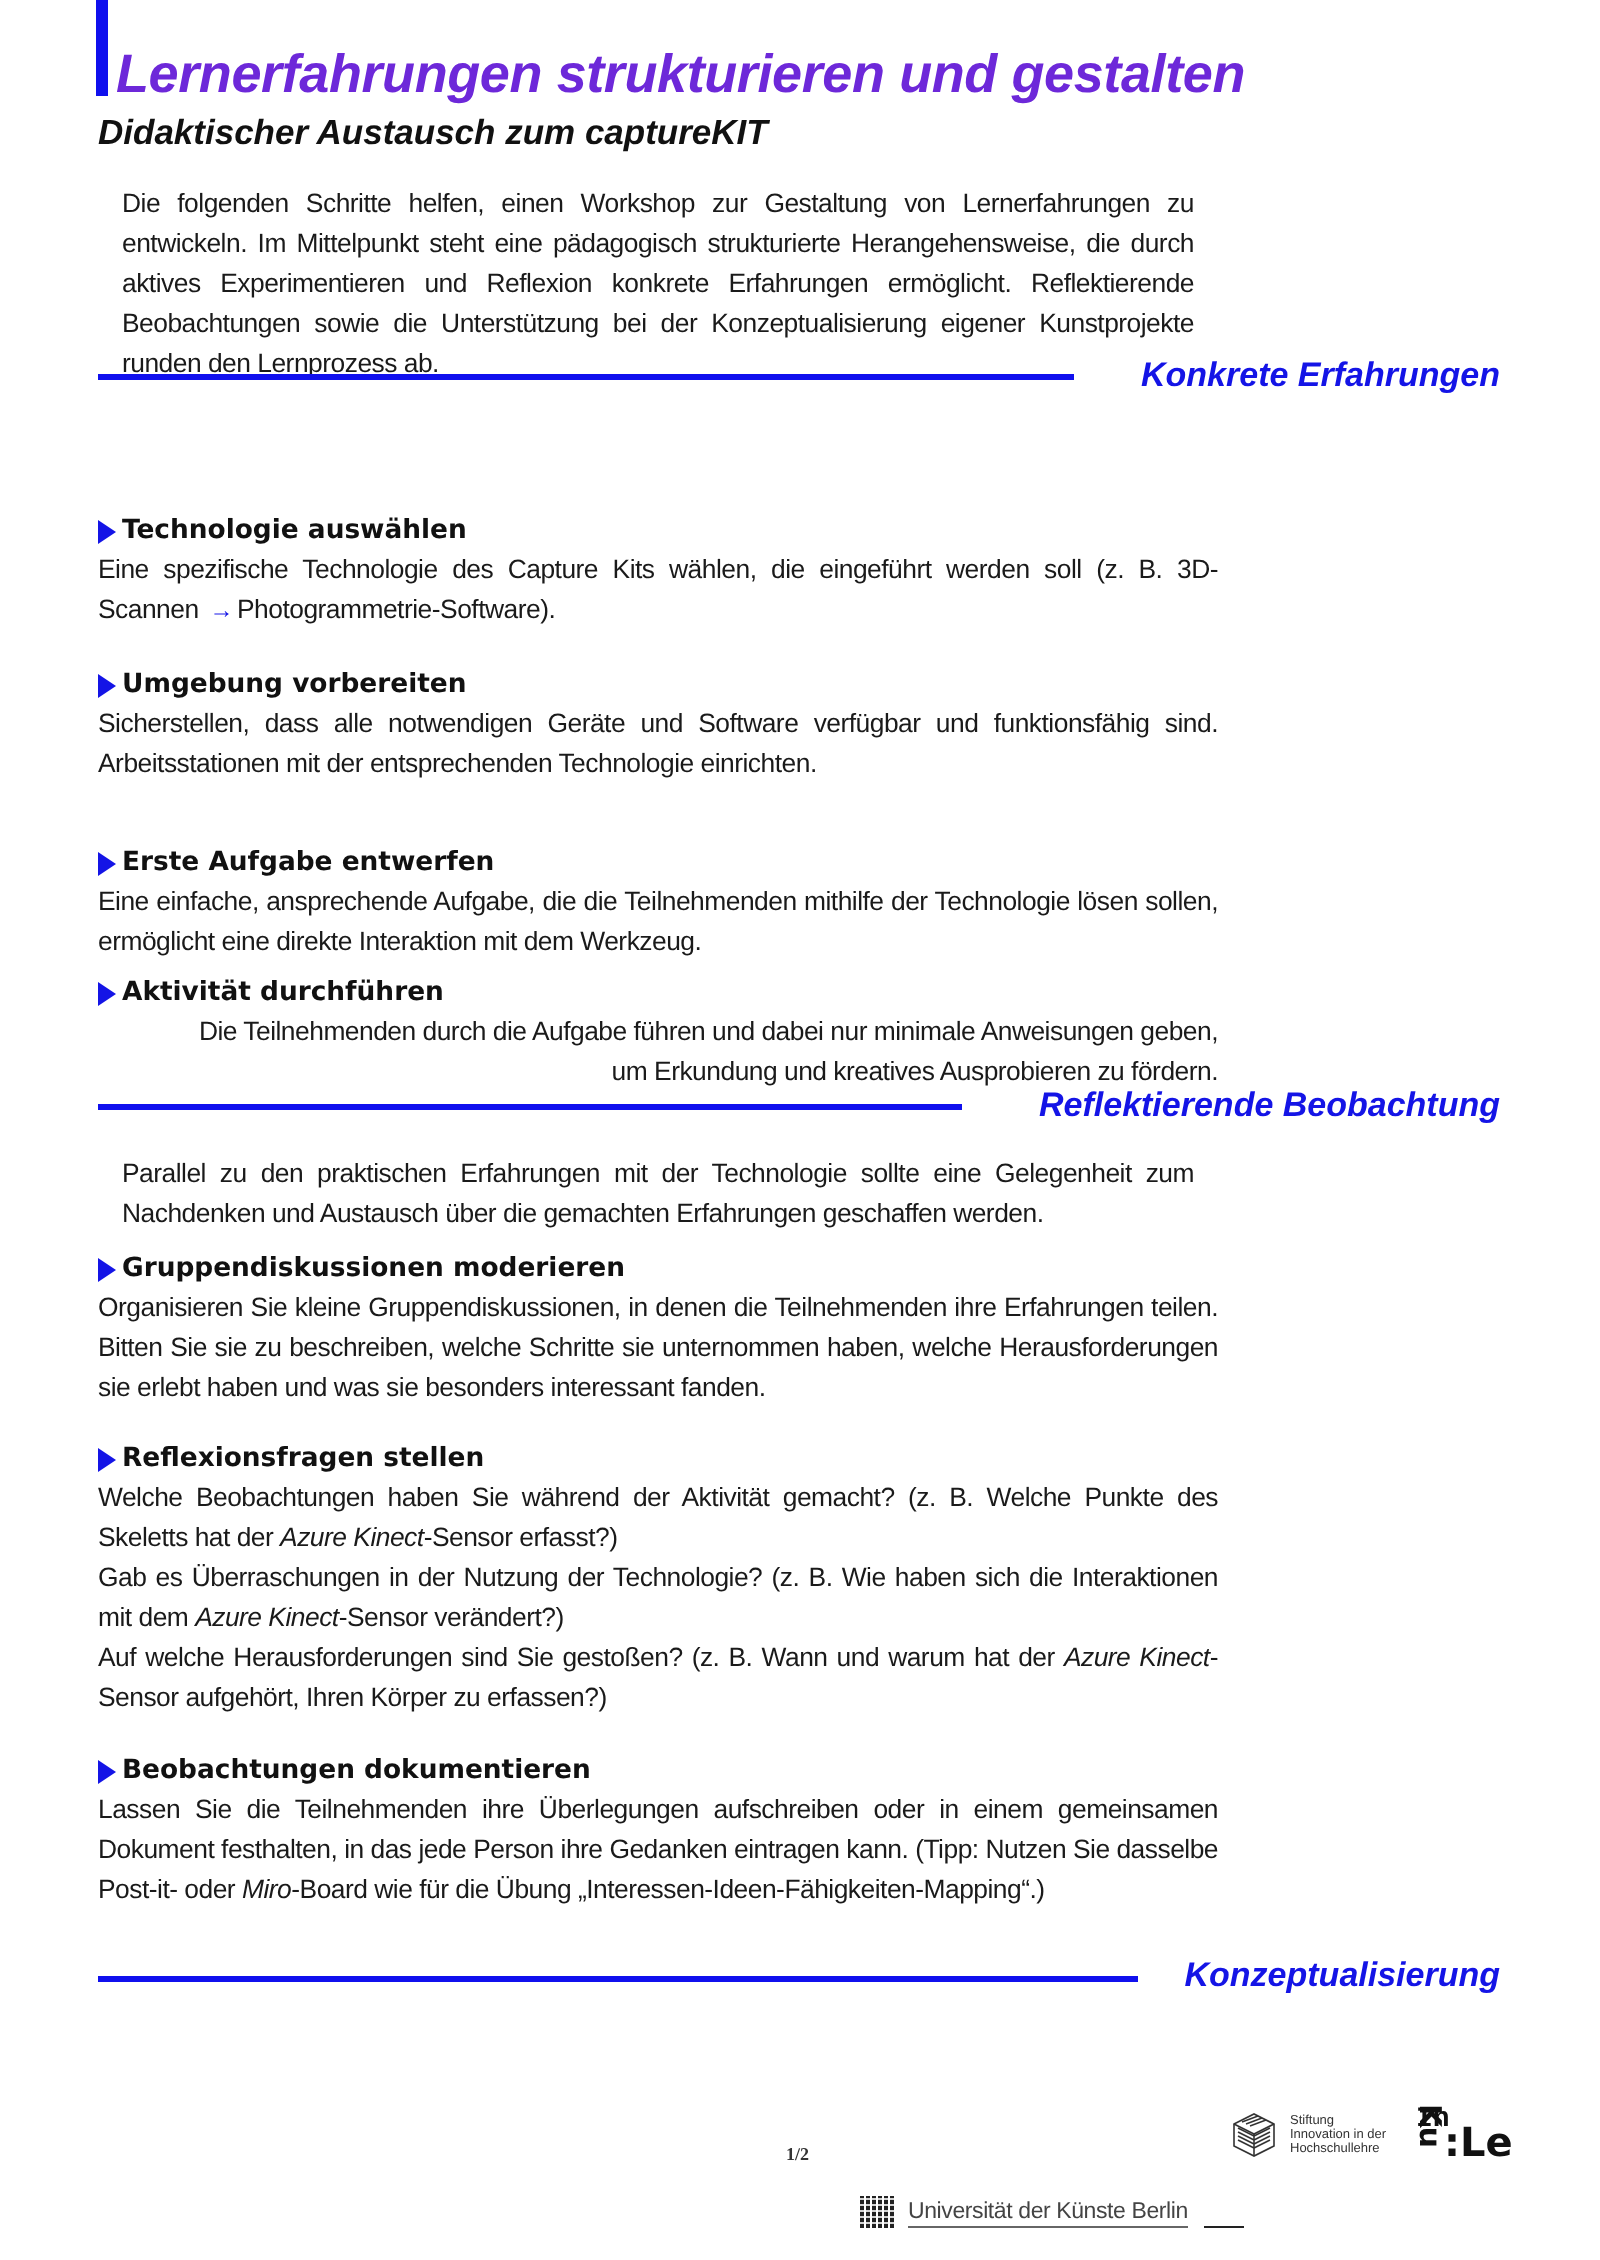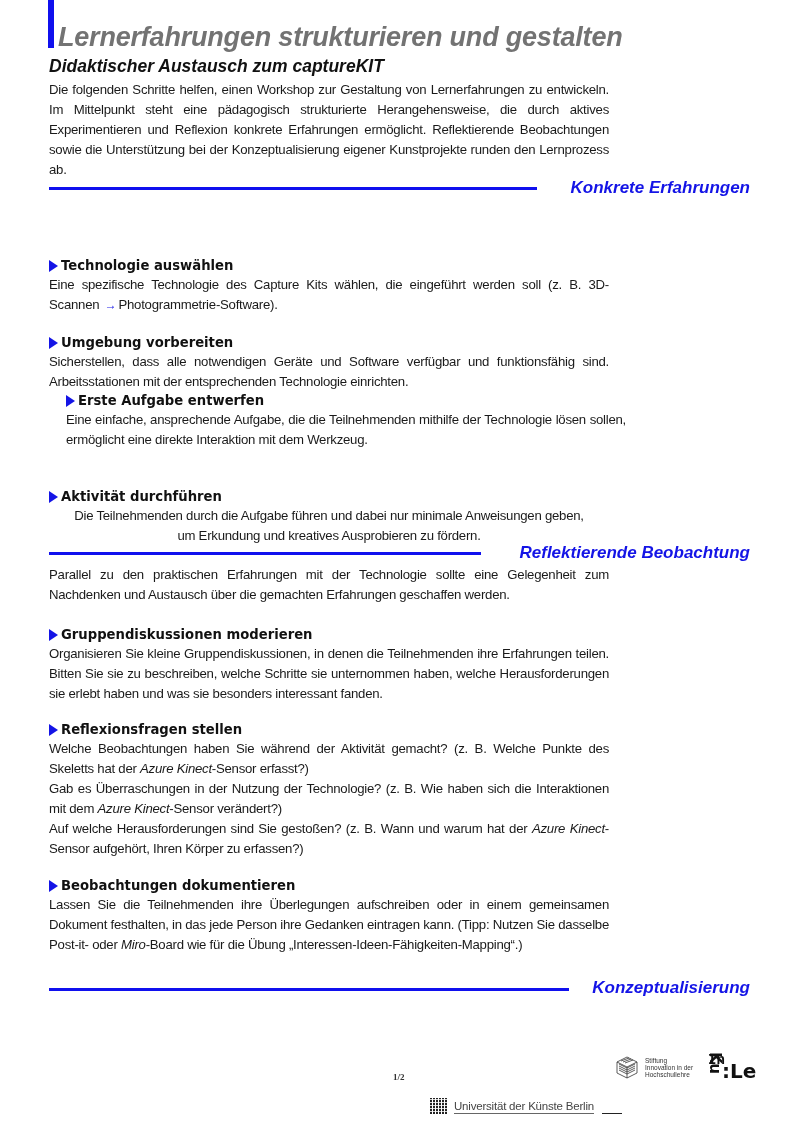--- a/index.html
+++ b/index.html
@@ -1,24 +1,24 @@
 <!DOCTYPE html>
 <html><head>
 <meta charset="utf-8">
 <style>
   html, body { margin: 0; padding: 0; background: #ffffff; }
   body { width: 800px; height: 1130px; position: relative; overflow: hidden; font-family: "Liberation Sans", sans-serif; color: #111; }
   .page { position: absolute; left: 0; top: 0; width: 800px; height: 1130px; }
 
   .title-bar { position: absolute; left: 48px; top: 0; width: 6px; height: 48px; background: #1010ee; }
-  .title { position: absolute; left: 58px; top: 22px; font-family: "Liberation Sans", sans-serif; font-style: italic; font-weight: bold; font-size: 27px; color: #737373; letter-spacing: -0.2px; white-space: nowrap; }
+  .title { position: absolute; left: 58px; top: 22px; font-family: "Liberation Sans", sans-serif; font-style: italic; font-weight: bold; font-size: 27px; color: #6d28d9; letter-spacing: -0.2px; white-space: nowrap; }
   .subtitle { position: absolute; left: 49px; top: 56px; font-family: "Liberation Sans", sans-serif; font-style: italic; font-weight: bold; font-size: 17.5px; color: #111; white-space: nowrap; }
 
   .body-text { position: absolute; left: 49px; width: 560px; font-family: "Liberation Sans", sans-serif; font-size: 13.2px; line-height: 20px; color: #1a1a1a; text-align: justify; letter-spacing: -0.25px; }
-  .body-text p { margin: 0; }
+  .body-text p { margin: 12px; }
 
   .divider { position: absolute; left: 49px; height: 3px; background: #1010ee; }
   .section-title { position: absolute; right: 50px; font-family: "Liberation Sans", sans-serif; font-style: italic; font-weight: bold; font-size: 17px; color: #1414e6; white-space: nowrap; }
 
   .step { position: absolute; left: 49px; width: 560px; }
   .step-head { display: flex; align-items: center; height: 18px; }
   .tri { width: 0; height: 0; border-top: 6.5px solid transparent; border-bottom: 6.5px solid transparent; border-left: 9px solid #1414e6; margin-right: 3px; margin-top: 2px; }
   .step-title { font-family: "DejaVu Sans", sans-serif; font-weight: bold; font-size: 13.2px; color: #111; letter-spacing: 0px; }
   .step-body { font-family: "Liberation Sans", sans-serif; font-size: 13.2px; line-height: 20px; color: #1a1a1a; text-align: justify; letter-spacing: -0.25px; margin-top: 1px; }
   .step-body p { margin: 0; }
@@ -72,36 +72,36 @@
   <div class="step" style="top:333px;">
     <div class="step-head">
       <span class="tri"></span>
       <span class="step-title">Umgebung vorbereiten</span>
     </div>
     <div class="step-body">
       <p>Sicherstellen, dass alle notwendigen Geräte und Software verfügbar und funktionsfähig sind. Arbeitsstationen mit der entsprechenden Technologie einrichten.</p>
     </div>
   </div>
 
-  <div class="step" style="top:391px;margin-left:17px;">
+  <div class="step" style="top:422px;">
     <div class="step-head">
       <span class="tri"></span>
       <span class="step-title">Erste Aufgabe entwerfen</span>
     </div>
     <div class="step-body">
       <p>Eine einfache, ansprechende Aufgabe, die die Teilnehmenden mithilfe der Technologie lösen sollen, ermöglicht eine direkte Interaktion mit dem Werkzeug.</p>
     </div>
   </div>
 
   <div class="step" style="top:487px;">
     <div class="step-head">
       <span class="tri"></span>
       <span class="step-title">Aktivität durchführen</span>
     </div>
-    <div class="step-body" style="text-align:center;">
+    <div class="step-body" style="text-align:right;">
       <p>Die Teilnehmenden durch die Aufgabe führen und dabei nur minimale Anweisungen geben,</p>
       <p>um Erkundung und kreatives Ausprobieren zu fördern.</p>
     </div>
   </div>
 
   <div class="divider" style="top:552px; width:432px;"></div>
   <div class="section-title" style="top:543px;">Reflektierende Beobachtung</div>
 
   <div class="body-text" style="top:565px;">
     <p>Parallel zu den praktischen Erfahrungen mit der Technologie sollte eine Gelegenheit zum Nachdenken und Austausch über die gemachten Erfahrungen geschaffen werden.</p>

